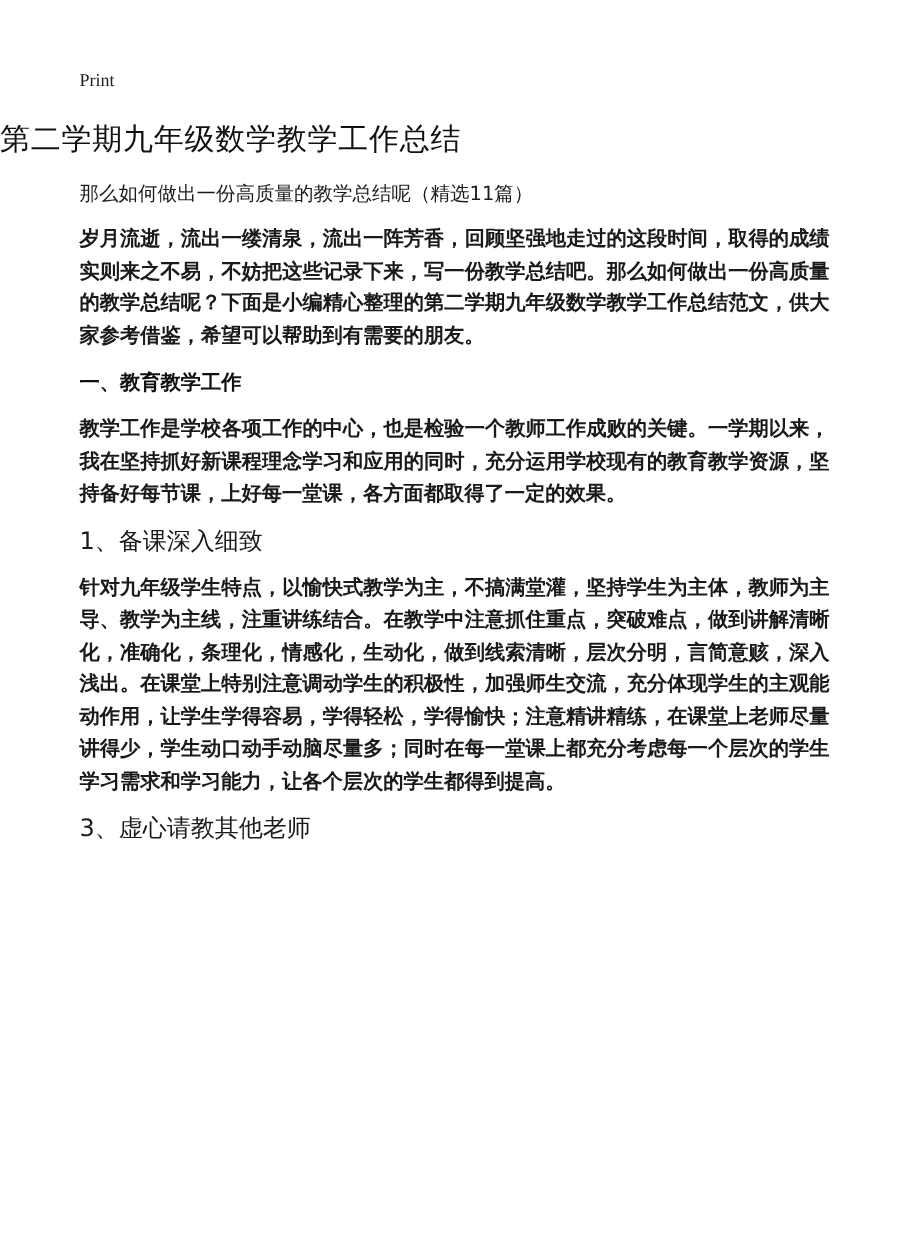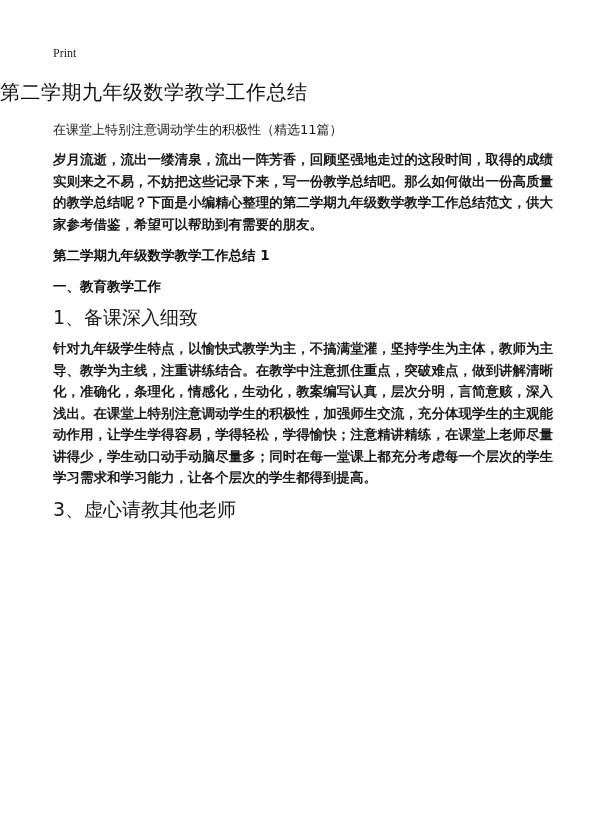--- a/index.html
+++ b/index.html
@@ -65,49 +65,49 @@
       font-weight: bold;
     }
     .section-heading {
       font-size: 13.5px;
       font-weight: bold;
       line-height: 20px;
       margin: 2px 0 11px 0;
       color: #111;
     }
     .sub-heading {
-      font-size: 19px;
+      font-size: 16px;
       line-height: 20px;
       margin: 0 0 11px 0;
       color: #1a1a1a;
     }
   </style>
 </head>
 <body>
 
 <div class="page">
 
   <div class="print-link">Print</div>
 
   <h1 class="doc-title">第二学期九年级数学教学工作总结</h1>
 
   <div class="content">
 
-    <div class="subtitle">在课堂上特别注意调动学生的积极性（精选11篇）</div>
+    <div class="subtitle">那么如何做出一份高质量的教学总结呢（精选11篇）</div>
 
     <p class="para">岁月流逝，流出一缕清泉，流出一阵芳香，回顾坚强地走过的这段时间，取得的成绩实则来之不易，不妨把这些记录下来，写一份教学总结吧。那么如何做出一份高质量的教学总结呢？下面是小编精心整理的第二学期九年级数学教学工作总结范文，供大家参考借鉴，希望可以帮助到有需要的朋友。</p>
 
-    <div class="section-heading">第二学期九年级数学教学工作总结 1</div>
 
 
     <div class="section-heading">一、教育教学工作</div>
 
+    <p class="para">教学工作是学校各项工作的中心，也是检验一个教师工作成败的关键。一学期以来，我在坚持抓好新课程理念学习和应用的同时，充分运用学校现有的教育教学资源，坚持备好每节课，上好每一堂课，各方面都取得了一定的效果。</p>
 
     <div class="sub-heading">1、备课深入细致</div>
 
 
 
-    <p class="para">针对九年级学生特点，以愉快式教学为主，不搞满堂灌，坚持学生为主体，教师为主导、教学为主线，注重讲练结合。在教学中注意抓住重点，突破难点，做到讲解清晰化，准确化，条理化，情感化，生动化，教案编写认真，层次分明，言简意赅，深入浅出。在课堂上特别注意调动学生的积极性，加强师生交流，充分体现学生的主观能动作用，让学生学得容易，学得轻松，学得愉快；注意精讲精练，在课堂上老师尽量讲得少，学生动口动手动脑尽量多；同时在每一堂课上都充分考虑每一个层次的学生学习需求和学习能力，让各个层次的学生都得到提高。</p>
+    <p class="para">针对九年级学生特点，以愉快式教学为主，不搞满堂灌，坚持学生为主体，教师为主导、教学为主线，注重讲练结合。在教学中注意抓住重点，突破难点，做到讲解清晰化，准确化，条理化，情感化，生动化，做到线索清晰，层次分明，言简意赅，深入浅出。在课堂上特别注意调动学生的积极性，加强师生交流，充分体现学生的主观能动作用，让学生学得容易，学得轻松，学得愉快；注意精讲精练，在课堂上老师尽量讲得少，学生动口动手动脑尽量多；同时在每一堂课上都充分考虑每一个层次的学生学习需求和学习能力，让各个层次的学生都得到提高。</p>
 
     <div class="sub-heading">3、虚心请教其他老师</div>
 
   </div>
 </div>
 
 </body></html>

